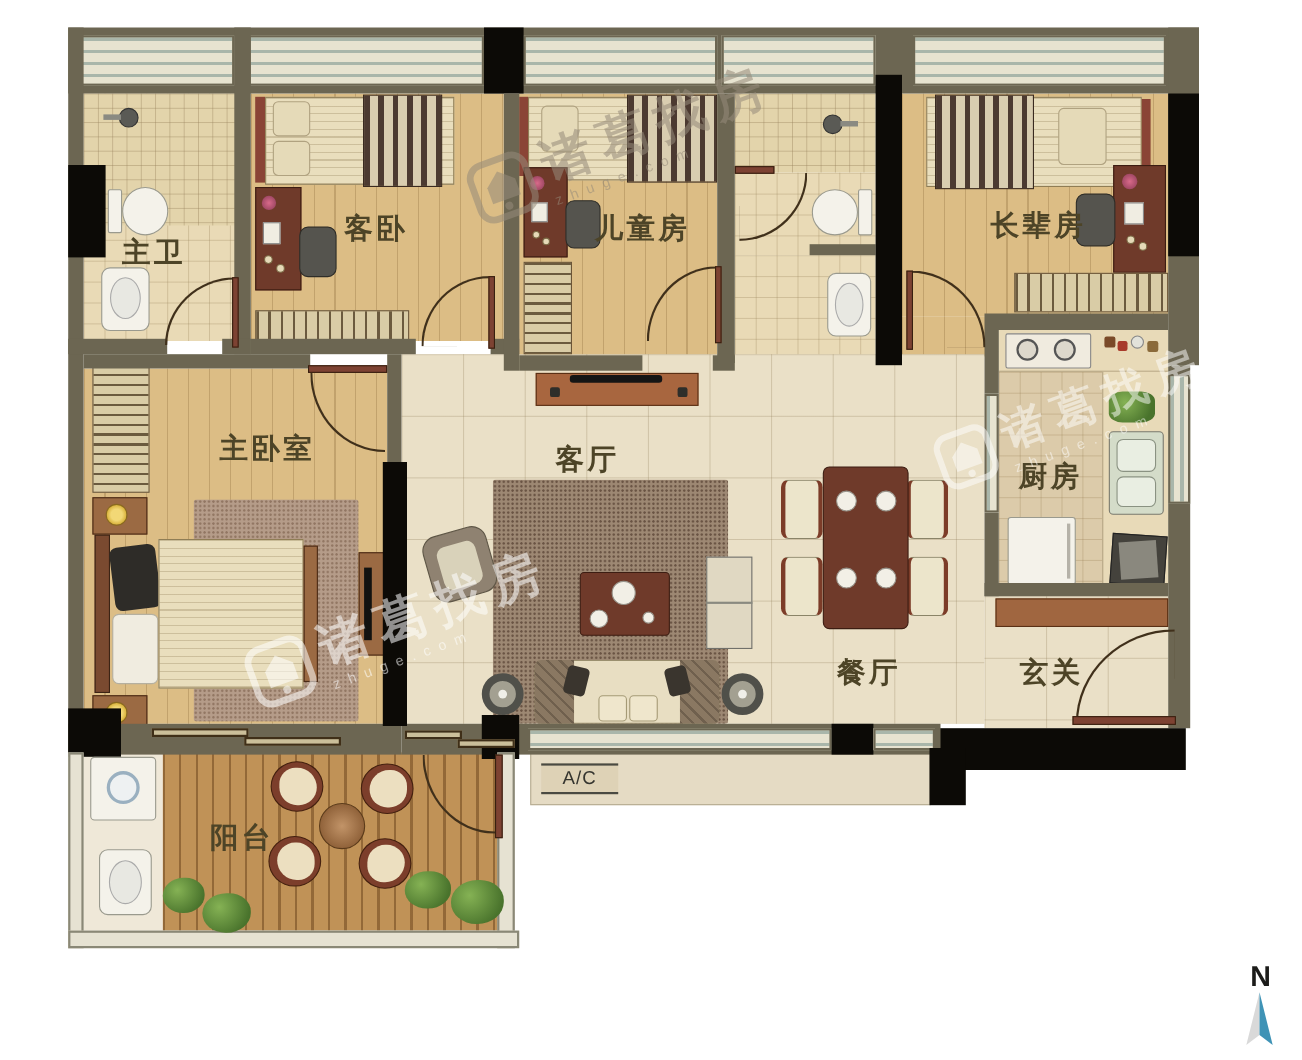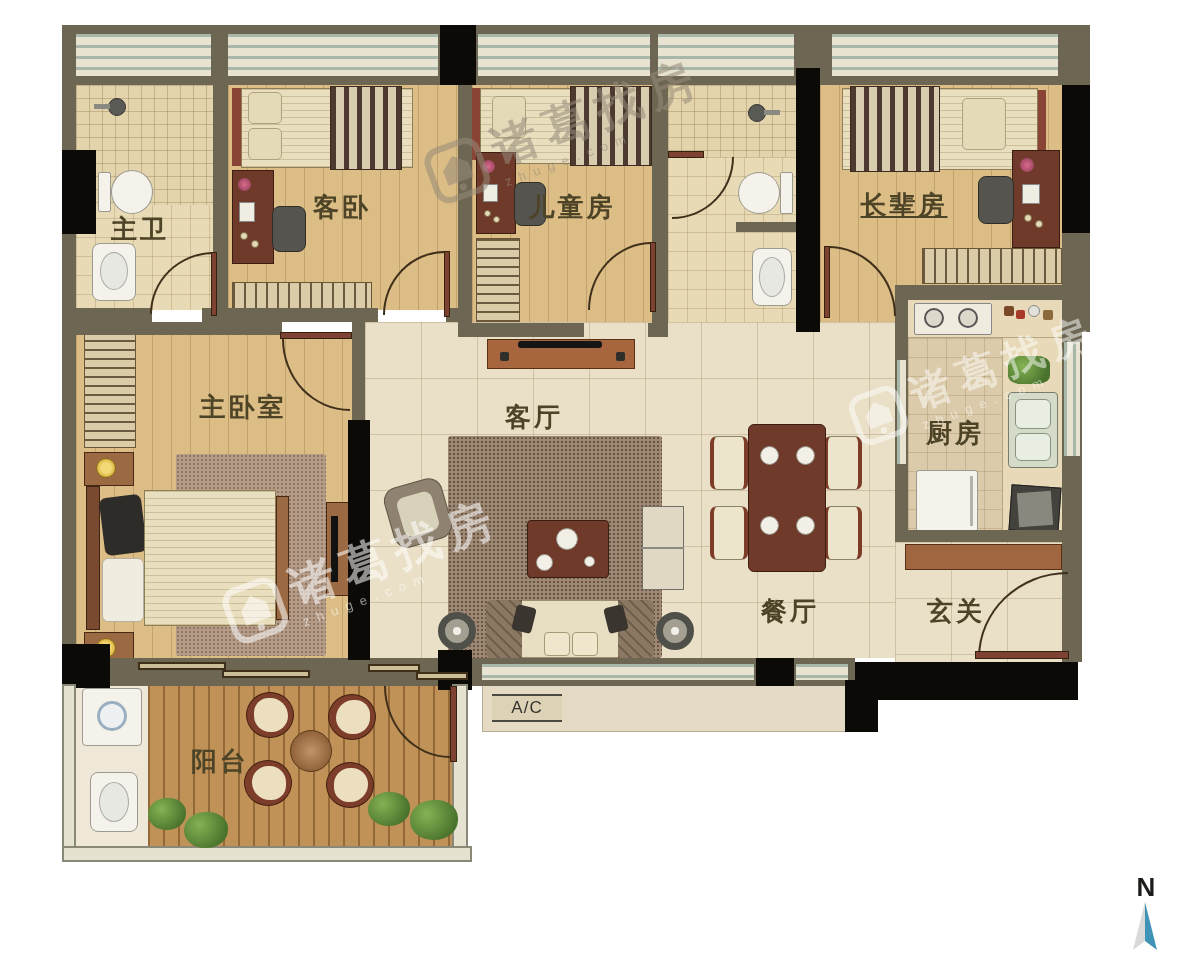--- a/index.html
+++ b/index.html
@@ -273,22 +273,22 @@
   <div class="a plant" style="left:184px;top:812px;width:44px;height:36px;"></div>
   <div class="a plant" style="left:368px;top:792px;width:42px;height:34px;"></div>
   <div class="a plant" style="left:410px;top:800px;width:48px;height:40px;"></div>
 
   <div class="a ac-box" style="left:492px;top:694px;width:70px;height:28px;">
     <span>A/C</span>
   </div>
 
   <div class="a label" style="left:106px;top:212px;width:68px;">主卫</div>
   <div class="a label" style="left:300px;top:190px;width:84px;">客卧</div>
-  <div class="a label" style="left:512px;top:190px;width:120px;">儿童房</div>
-  <div class="a label" style="left:844px;top:188px;width:120px;text-decoration:underline;">长辈房</div>
+  <div class="a label" style="left:524px;top:190px;width:120px;">儿童房</div>
+  <div class="a label" style="left:884px;top:188px;width:120px;">长辈房</div>
   <div class="a label" style="left:178px;top:390px;width:130px;">主卧室</div>
   <div class="a label" style="left:498px;top:400px;width:72px;">客厅</div>
   <div class="a label" style="left:920px;top:416px;width:70px;">厨房</div>
   <div class="a label" style="left:756px;top:594px;width:68px;">餐厅</div>
   <div class="a label" style="left:922px;top:594px;width:68px;">玄关</div>
   <div class="a label" style="left:186px;top:744px;width:68px;">阳台</div>
 
   <div class="a wm" style="left:420px;top:100px;color:#968b7a;opacity:.55;">
     <span>
       <svg width="62" height="62" viewBox="0 0 60 60" fill="none">

